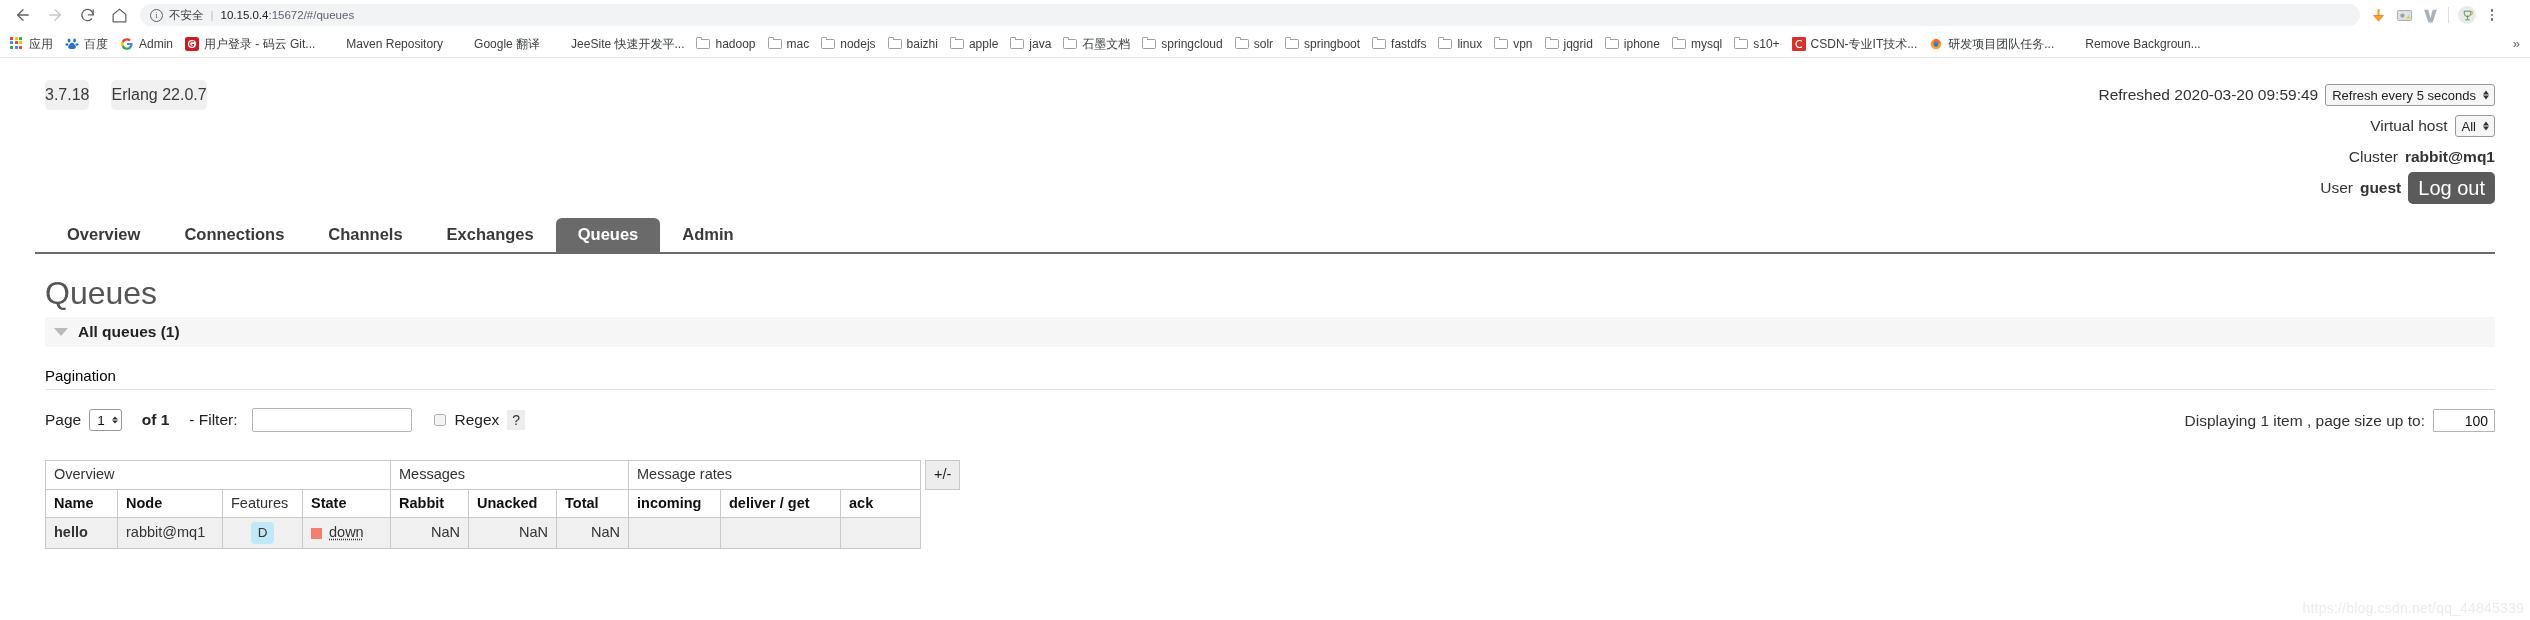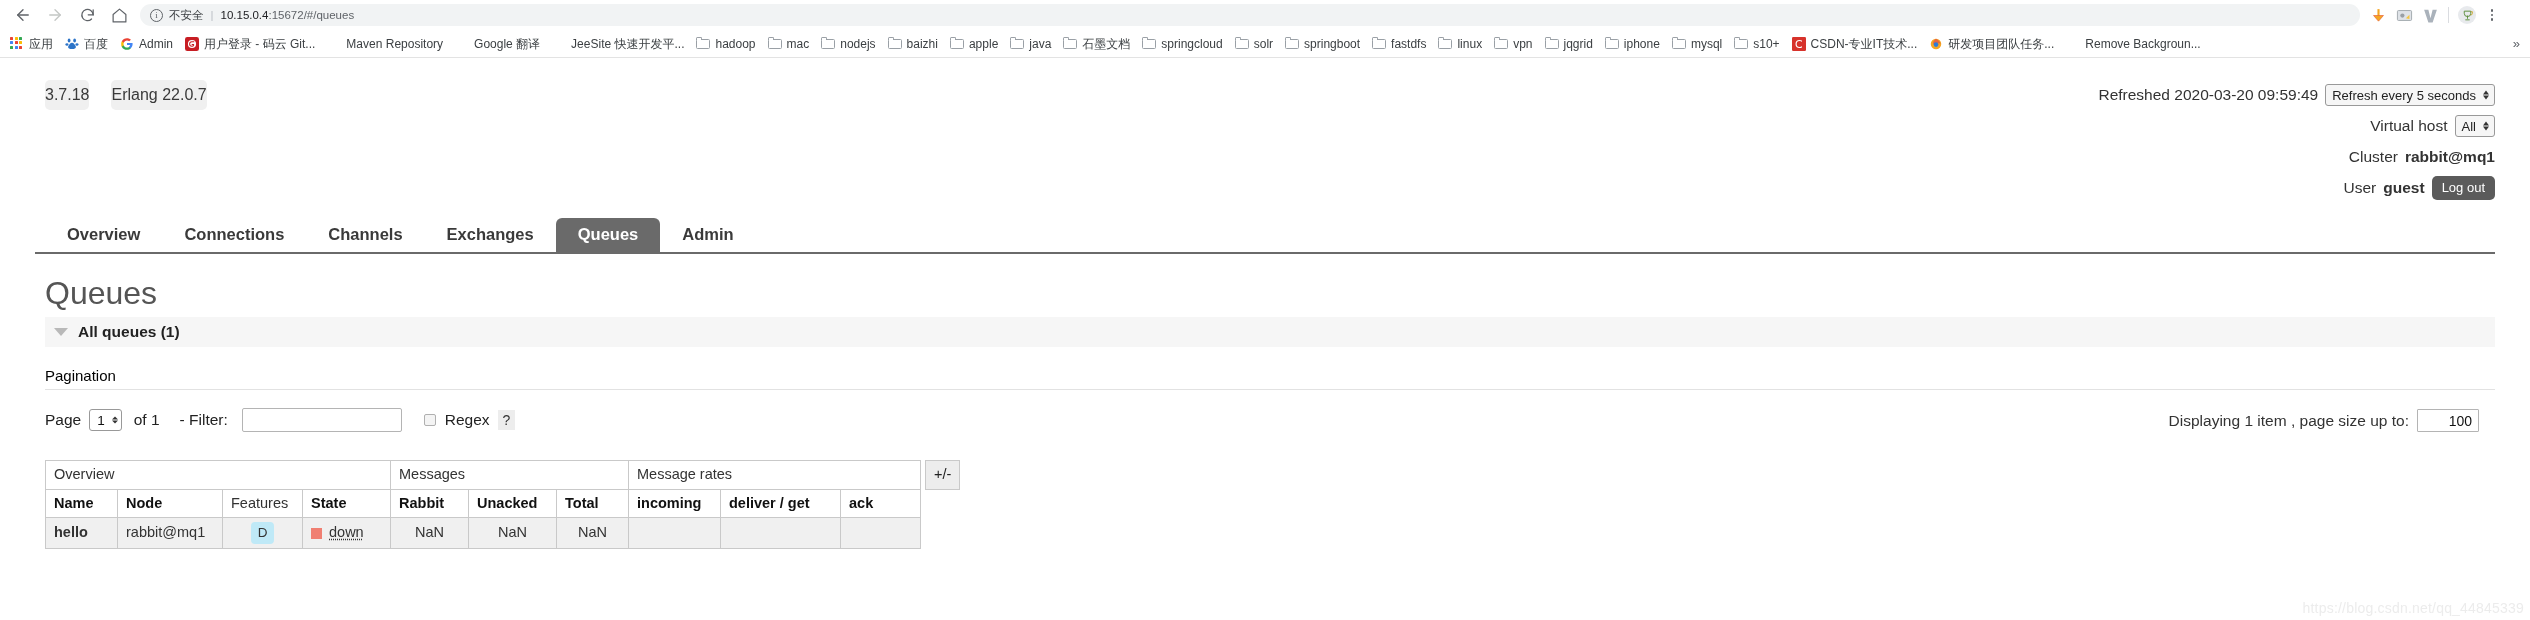--- a/index.html
+++ b/index.html
@@ -163,21 +163,21 @@
     display:flex; flex-direction:column; gap:1px;
   }
   .sel .arrows i { width:0;height:0;border-left:3.5px solid transparent;border-right:3.5px solid transparent; display:block;}
   .sel .arrows i.up { border-bottom:4px solid #333; }
   .sel .arrows i.dn { border-top:4px solid #333; }
   .bold { font-weight:bold; }
   .logout-btn {
     background:#5b5b5b;
     color:#fff;
     border-radius:5px;
-    font-size:13px;
+    font-size:20px;
     padding: 4px 10px;
     line-height:1.2;
     display:inline-block;
   }
 
   
   .nav-tabs {
     margin-top: 12px;
     padding-left: 10px;
     border-bottom: 2px solid #6a6a6a;
@@ -278,21 +278,21 @@
     color:#333;
     font-size:14px;
     padding: 1px 5px;
     margin-left:8px;
     line-height:1.3;
     display:inline-block;
   }
 
   .displaying {
     position:absolute;
-    right: 16px;
+    right: 0px;
     top: 1px;
     display:flex;
     align-items:center;
     gap:8px;
     font-size:15.5px;
     color:#333;
     white-space:nowrap;
   }
   .pagesize-input {
     border:1px solid #b4b4b4;
@@ -329,21 +329,21 @@
     color:#333;
   }
   table.q tr.head-row th {
     background:#fff;
     font-weight:bold;
     text-align:left;
     color:#111;
   }
   table.q tr.head-row th.light { font-weight: normal; color:#333; }
   table.q tr.data-row td { background:#f0f0f0; color:#333; }
-  td.num { text-align:center; }
+  td.num { text-align:right; }
   td.name { font-weight:bold; color:#000;margin-top:8px; }
   .feat-badge {
     display:inline-block;
     background:#bfe9f7;
     color:#333;
     border-radius:4px;
     padding: 2px 7px;
     font-size:13.5px;
     line-height:1.3;
   }
@@ -674,21 +674,21 @@
 
       <div class="filter-row">
         <span class="lbl">Page</span>
         <span class="spinner-input">
           <span>1</span>
           <span class="arrows">
               <i class="up"></i>
               <i class="dn"></i>
             </span>
         </span>
-        <span class="lbl" style="margin-left:12px;">of 1</span>
+        <span class="lbl" style="margin-left:20px;font-weight:bold;">of 1</span>
         <span class="lbl" style="margin-left:12px;">- Filter:</span>
         <input class="filter-input" type="text" value="" style="">
         <span class="chk"></span>
         <span>Regex</span>
         <span class="qmark">?</span>
 
         <div class="displaying">
           <span>Displaying 1 item , page size up to:</span>
           <input class="pagesize-input" type="text" value="100" style="">
         </div>

